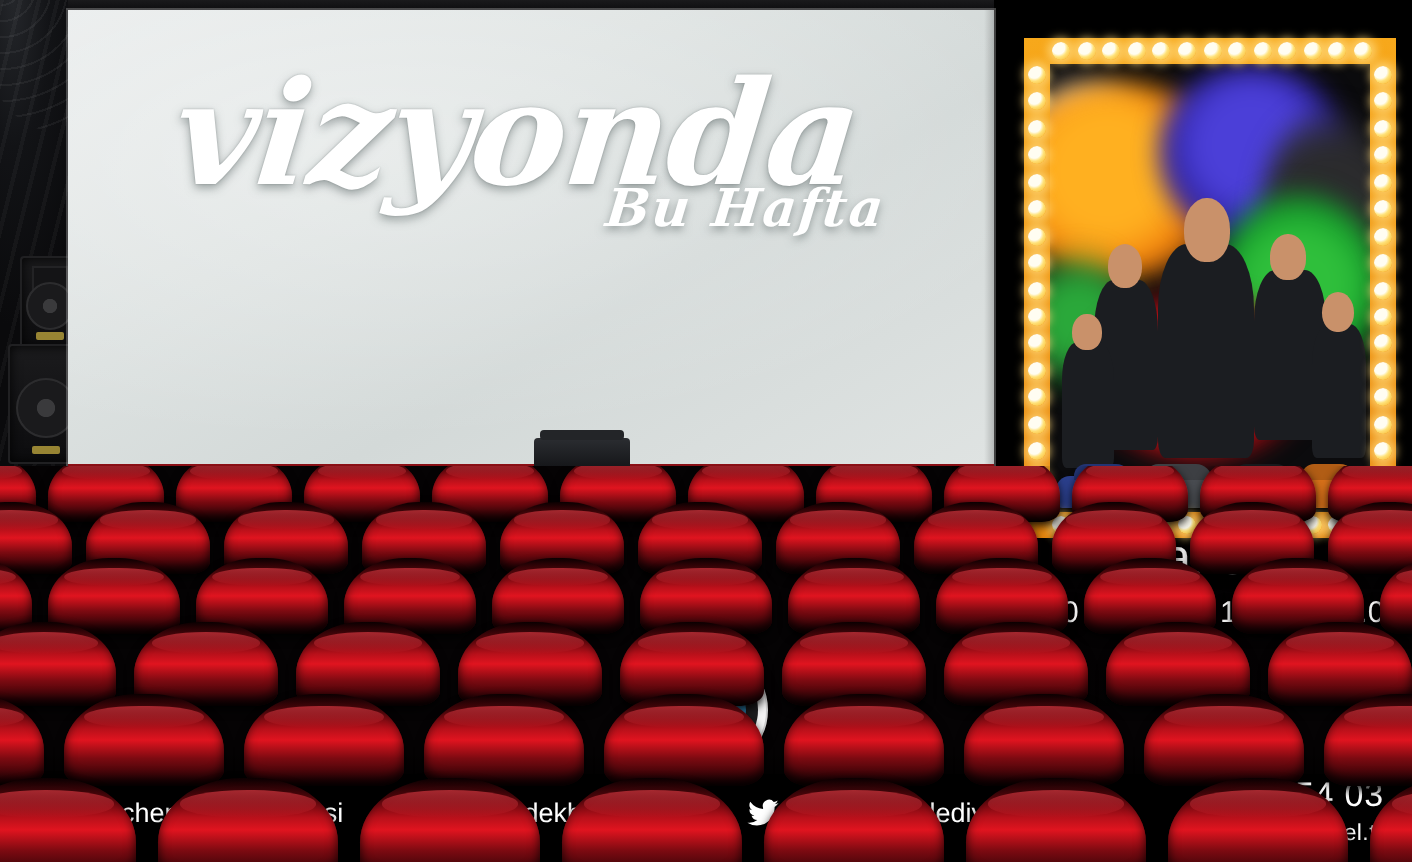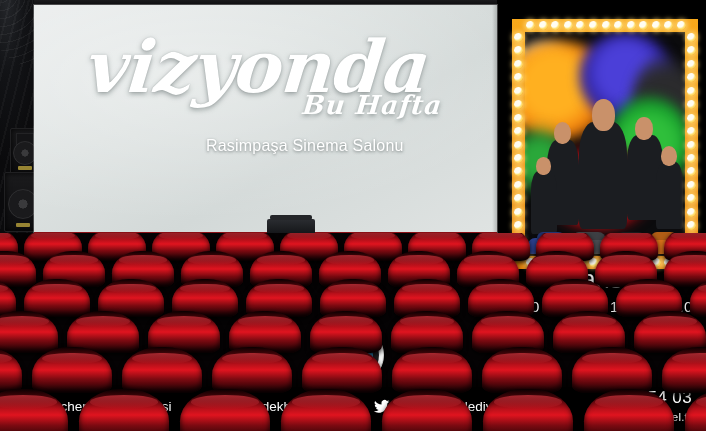--- a/index.html
+++ b/index.html
@@ -495,21 +495,20 @@
             <i></i>
           </div>
         </div>
       </div>
     <div class="scrim-right"></div>
     <div class="scrim-bottom"></div>
   </div>
 
   <div class="title-main">vizyonda</div>
   <div class="title-sub">Bu Hafta</div>
-  <div class="venue">Rasimpaşa Sinema Salonu</div>
 
   <div class="marquee">
     <div class="marquee-inner">
       <div class="art">
         <span class="smoke sm-white"></span>
         <span class="smoke sm-orange"></span>
         <span class="smoke sm-blue"></span>
         <span class="smoke sm-dark"></span>
         <span class="smoke sm-green"></span>
         <span class="smoke sm-greenL"></span>

